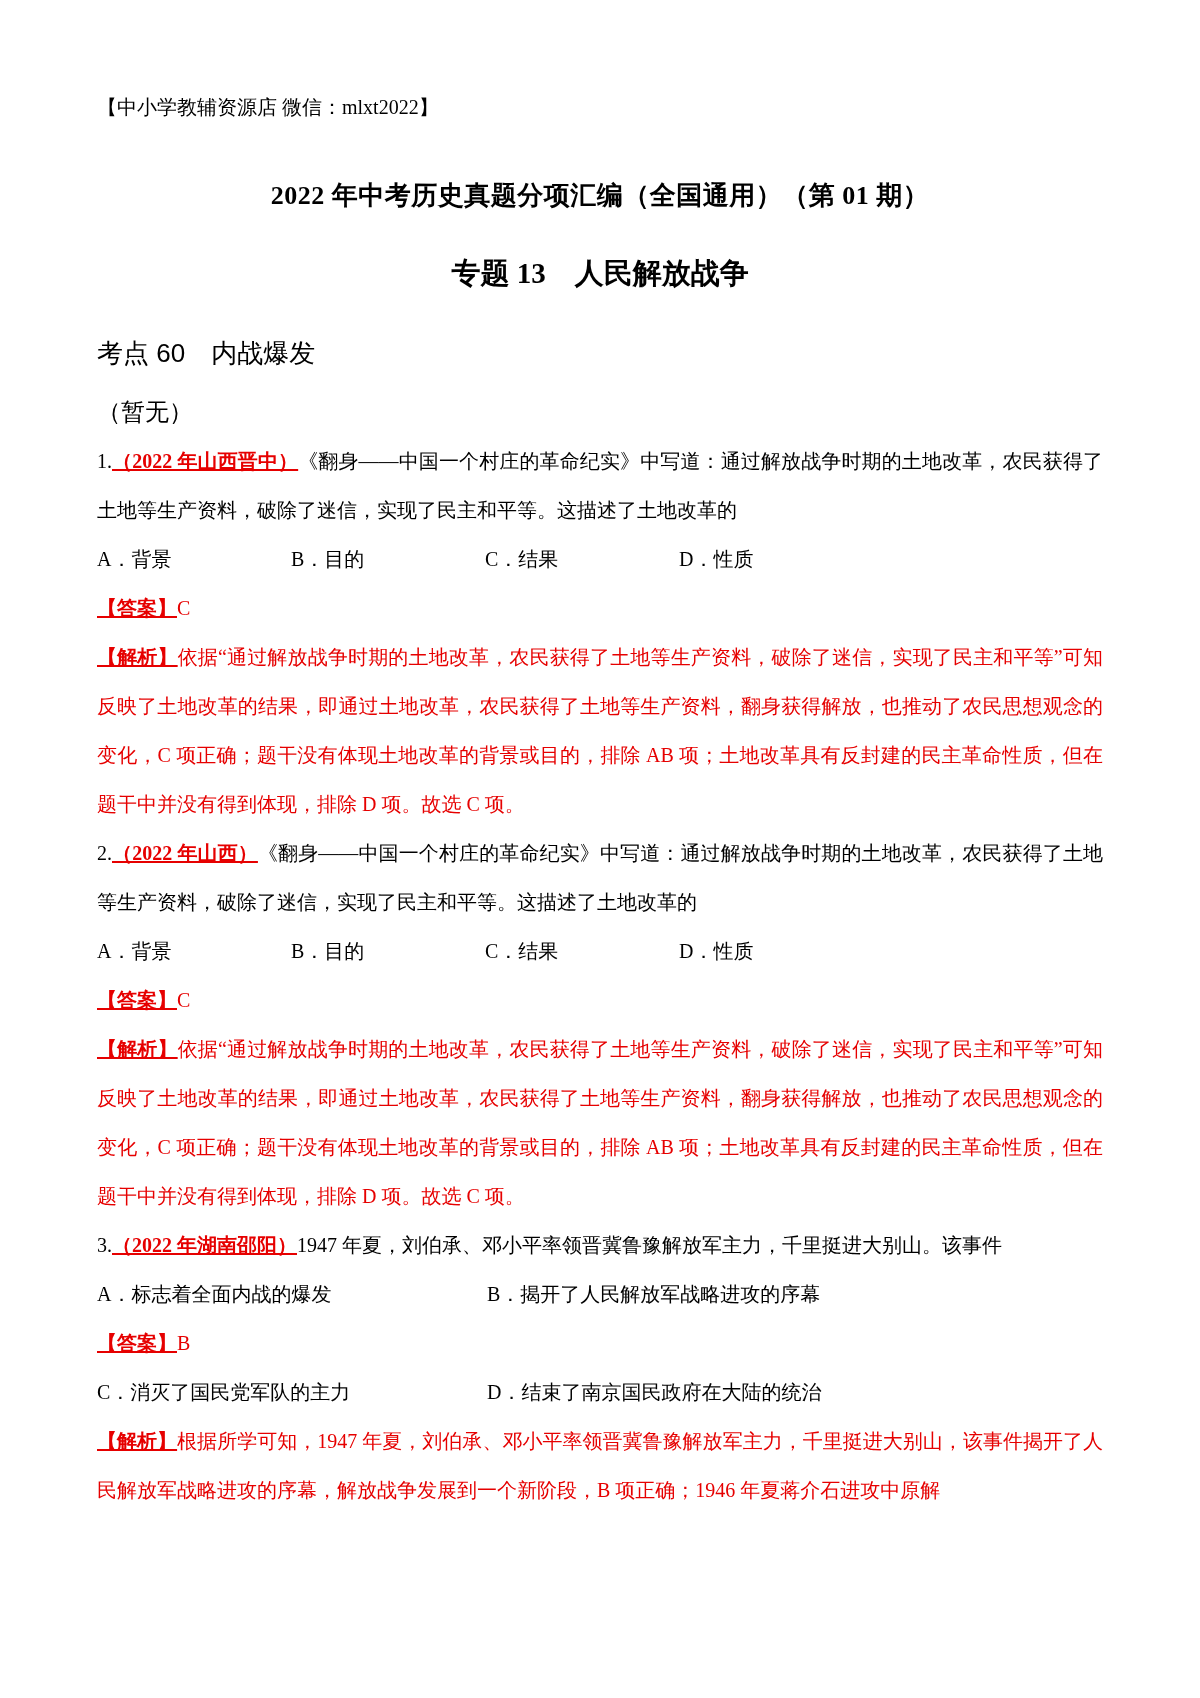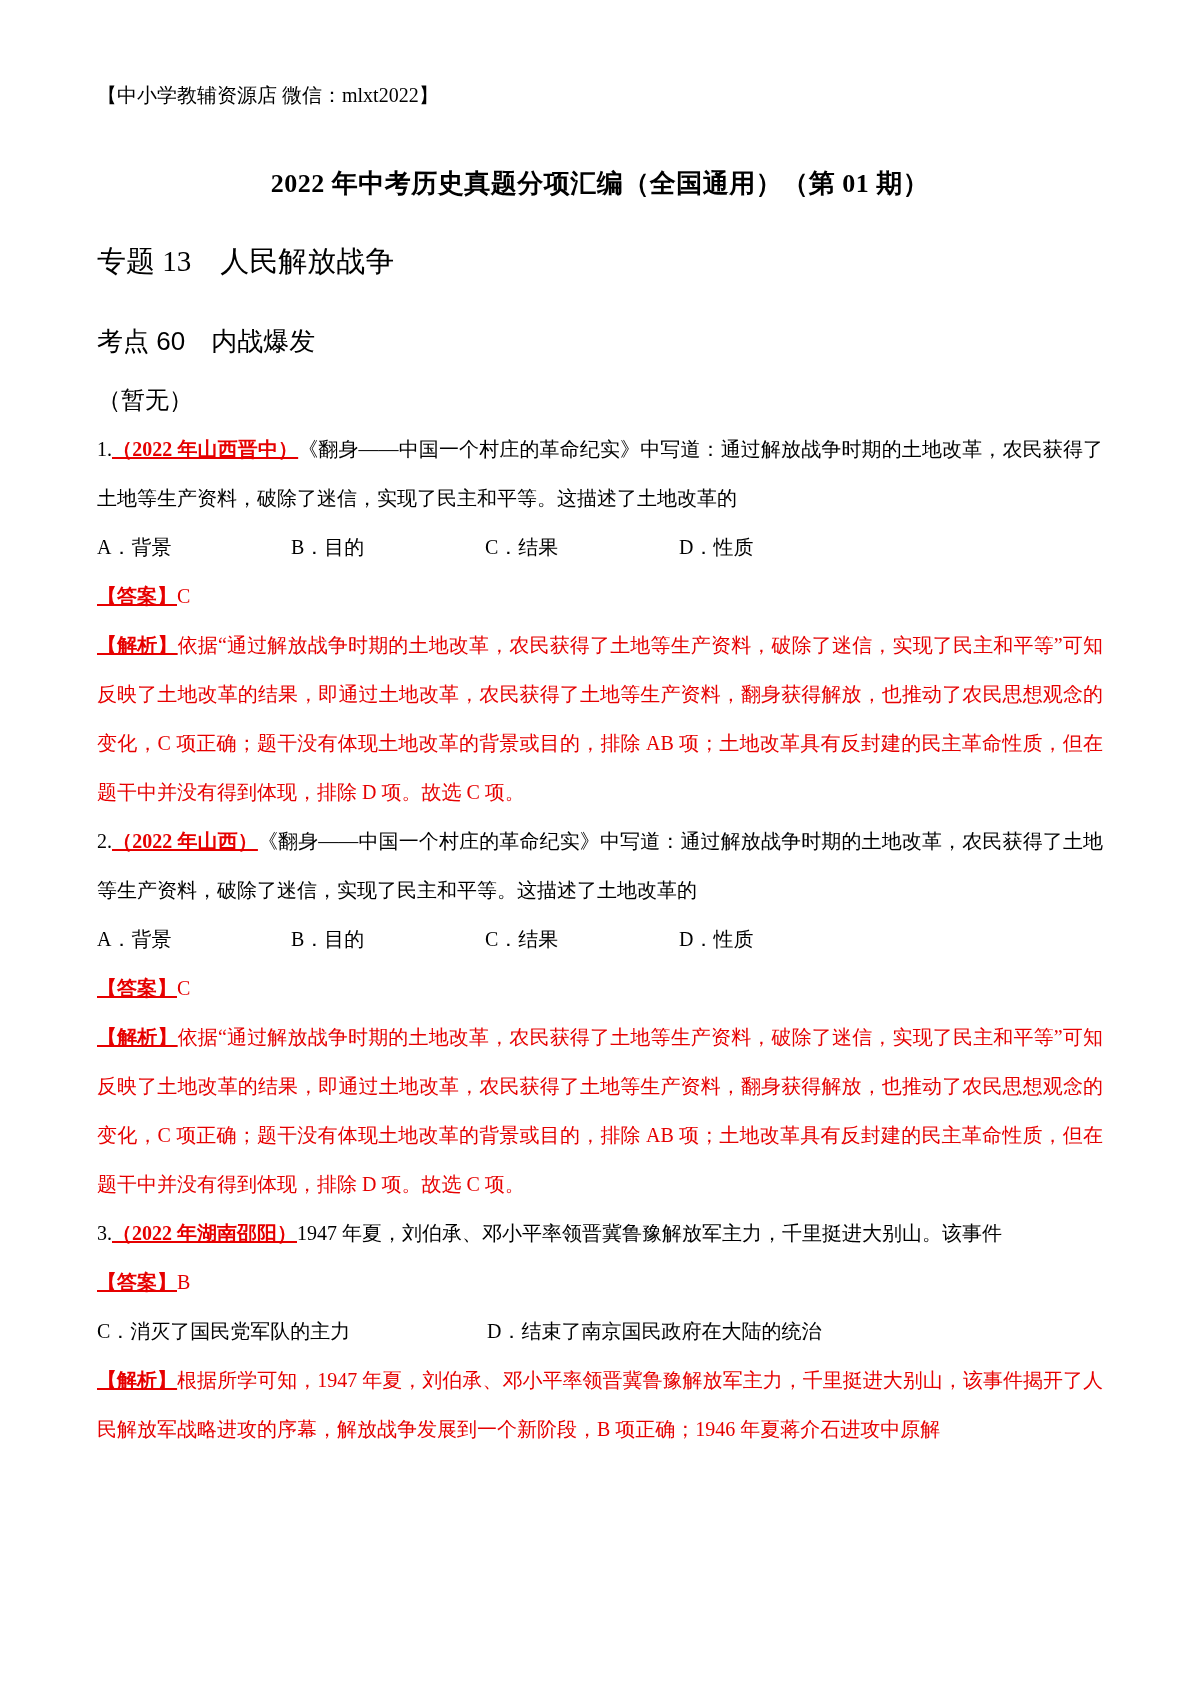--- a/index.html
+++ b/index.html
@@ -1,21 +1,21 @@
 <!DOCTYPE html>
 <html><head>
 <meta charset="utf-8">
 <style>
   * { margin: 0; padding: 0; box-sizing: border-box; }
   html, body { background: #ffffff; }
   .page {
     position: relative;
     width: 1200px;
     height: 1678px;
-    margin: 0 auto;
+    margin: 12px auto;
     background: #ffffff;
     overflow: hidden;
     font-family: "Liberation Serif", "DejaVu Serif", serif;
     color: #000000;
   }
   .content { padding: 0 97px; }
   .watermark {
     margin-top: 83px;
     font-size: 20px;
     line-height: 24px;
@@ -26,21 +26,22 @@
     font-size: 26px;
     line-height: 42px;
     font-weight: bold;
     text-align: center;
     letter-spacing: 0.5px;
   }
   .doc-subtitle {
     margin-top: 38px;
     font-size: 29px;
     line-height: 36px;
-    font-weight: normal;
+    font-weight: bold;
+    text-align: center;
   }
   .section-heading {
     font-family: "Liberation Sans", "DejaVu Sans", sans-serif;
     font-weight: normal;
     font-size: 26px;
     line-height: 32px;
   }
   .section-heading.first { margin-top: 46px; }
   .section-heading.second { margin-top: 30px; }
   .placeholder {
@@ -85,19 +86,20 @@
 
     <div class="question">
       <p class="para"><span>2.</span><span class="red bold">（2022 年山西）</span><span>《翻身——中国一个村庄的革命纪实》中写道：通过解放战争时期的土地改革，农民获得了土地等生产资料，破除了迷信，实现了民主和平等。这描述了土地改革的</span></p>
       <p class="para noj opts4"><span class="opt">A．背景</span><span class="opt">B．目的</span><span class="opt">C．结果</span><span class="opt">D．性质</span></p>
       <p class="para noj"><span class="red bold">【答案】</span><span class="red">C</span></p>
       <p class="para red"><span class="bold">【解析】</span><span>依据“通过解放战争时期的土地改革，农民获得了土地等生产资料，破除了迷信，实现了民主和平等”可知反映了土地改革的结果，即通过土地改革，农民获得了土地等生产资料，翻身获得解放，也推动了农民思想观念的变化，C 项正确；题干没有体现土地改革的背景或目的，排除 AB 项；土地改革具有反封建的民主革命性质，但在题干中并没有得到体现，排除 D 项。故选 C 项。</span></p>
     </div>
 
     <div class="question">
       <p class="para"><span>3.</span><span class="red bold">（2022 年湖南邵阳）</span><span>1947 年夏，刘伯承、邓小平率领晋冀鲁豫解放军主力，千里挺进大别山。该事件</span></p>
+      <p class="para noj opts2"><span class="opt-left">A．标志着全面内战的爆发</span><span>B．揭开了人民解放军战略进攻的序幕</span></p>
       <p class="para noj"><span class="red bold">【答案】</span><span class="red">B</span></p>
       <p class="para noj opts2"><span class="opt-left">C．消灭了国民党军队的主力</span><span>D．结束了南京国民政府在大陆的统治</span></p>
       <p class="para red"><span class="bold">【解析】</span><span>根据所学可知，1947 年夏，刘伯承、邓小平率领晋冀鲁豫解放军主力，千里挺进大别山，该事件揭开了人民解放军战略进攻的序幕，解放战争发展到一个新阶段，B 项正确；1946 年夏蒋介石进攻中原解</span></p>
     </div>
 
   </div>
 </div>
 
 </body></html>

